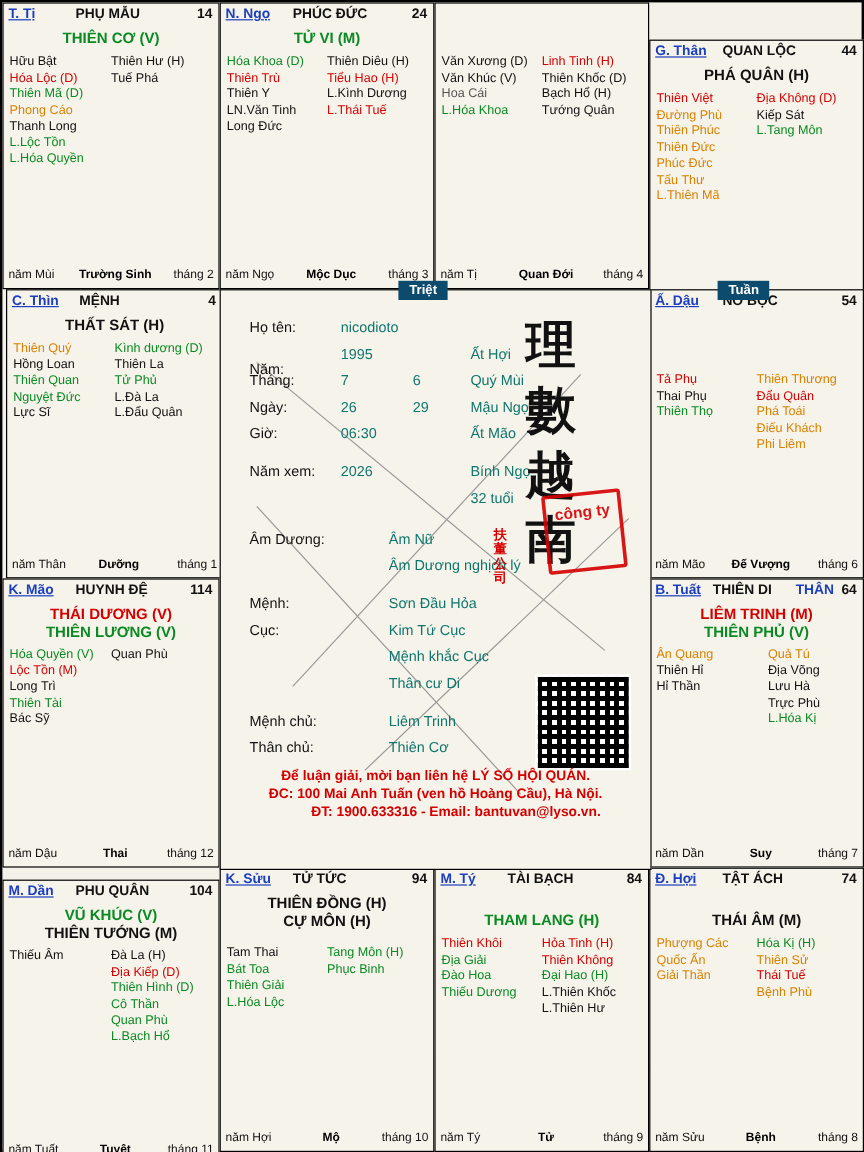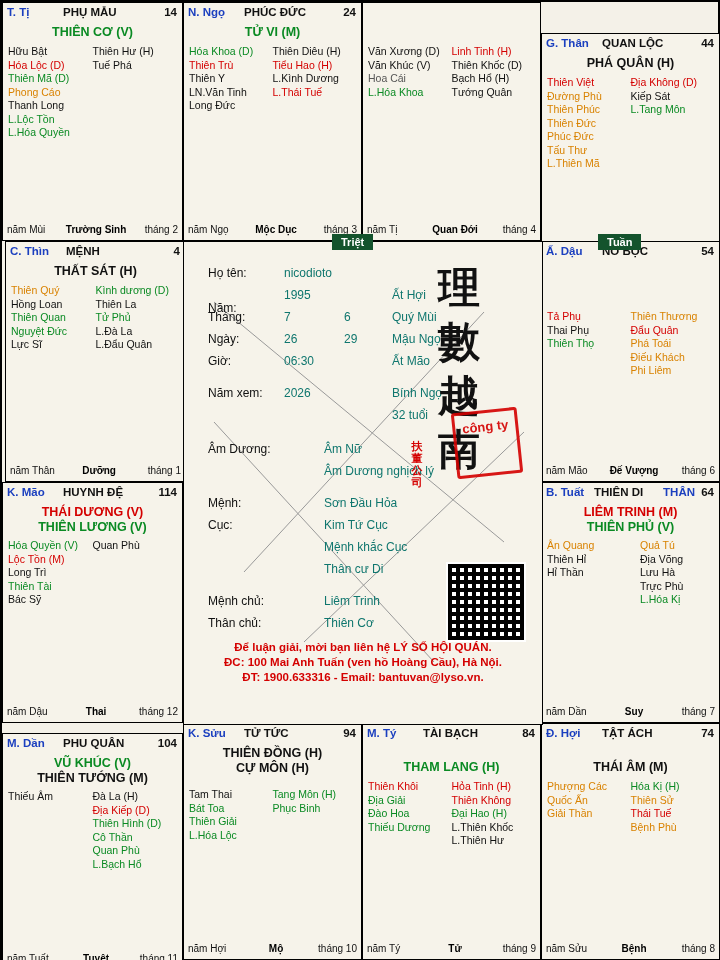--- a/index.html
+++ b/index.html
@@ -23,21 +23,21 @@
     box-sizing:border-box;
     border:1px solid #000;
     background:#f6f3ea;
     overflow:hidden;
   }
   
   .phead{
     position:absolute;left:0;top:0;width:100%;height:19px;
     font-weight:bold;font-size:11.5px;
     }
-  .phead .branch{position:absolute;left:4px;top:3px;color:#1b3fbf;}
+  .phead .branch{position:absolute;left:4px;top:3px;color:#1b3fbf;text-decoration:underline;}
   .phead .pname{position:absolute;left:60px;top:3px;color:#111;}
   .phead .num{position:absolute;right:5px;top:3px;color:#111;}
   .stars-main{
     position:absolute;top:22px;left:0;width:100%;
     text-align:center;font-weight:bold;font-size:12.5px;line-height:15px;
   }
   .cols{
     position:absolute;left:0;width:100%;
   }
   .col{
@@ -91,21 +91,21 @@
   }
   .qr{
     position:absolute;right:16px;bottom:82px;width:76px;height:76px;
     background:
       repeating-linear-gradient(90deg,#000 0 4px,#fff 4px 8px),
       repeating-linear-gradient(0deg,#000 0 4px,#fff 4px 8px);
     background-blend-mode:multiply;
     border:2px solid #fff;
   }
   .tag{
-    position:absolute;background:#14532d;color:#fff;font-weight:bold;
+    position:absolute;background:#0c4a6e;color:#fff;font-weight:bold;
     font-size:11px;padding:2px 9px;
   }
   .wm{
     position:absolute;left:40px;bottom:48px;width:640px;text-align:center;
     font-size:40px;color:rgba(120,120,120,.18);font-weight:bold;
     letter-spacing:2px;pointer-events:none;
   }
   .lines{position:absolute;left:0;top:0;width:358px;height:482px;}
 </style>
 </head>
@@ -527,19 +527,19 @@
     <div class="bigchar" style="right:62px;top:126px;">越</div>
     <div class="bigchar" style="right:62px;top:180px;">南</div>
 
     <div class="stampv" style="right:118px;top:198px;">扶 董 公 司</div>
     <div class="stamp">công ty</div>
 
     <div class="qr"></div>
 
     <div class="note" style="top:398px;">Để luận giải, mời bạn liên hệ LÝ SỐ HỘI QUÁN.</div>
     <div class="note" style="top:413px;">ĐC: 100 Mai Anh Tuấn (ven hồ Hoàng Cầu), Hà Nội.</div>
-    <div class="note" style="top:428px;">ĐT: 1900.633316 - Email: bantuvan@lyso.vn.</div>
+    <div class="note" style="top:428px;padding-left:17px;">ĐT: 1900.633316 - Email: bantuvan@lyso.vn.</div>
   </div>
 
   <div class="tag" style="left:330px;top:232px;">Triệt</div>
   <div class="tag" style="left:596px;top:232px;">Tuần</div>
 
 </div>
 
 </body></html>

